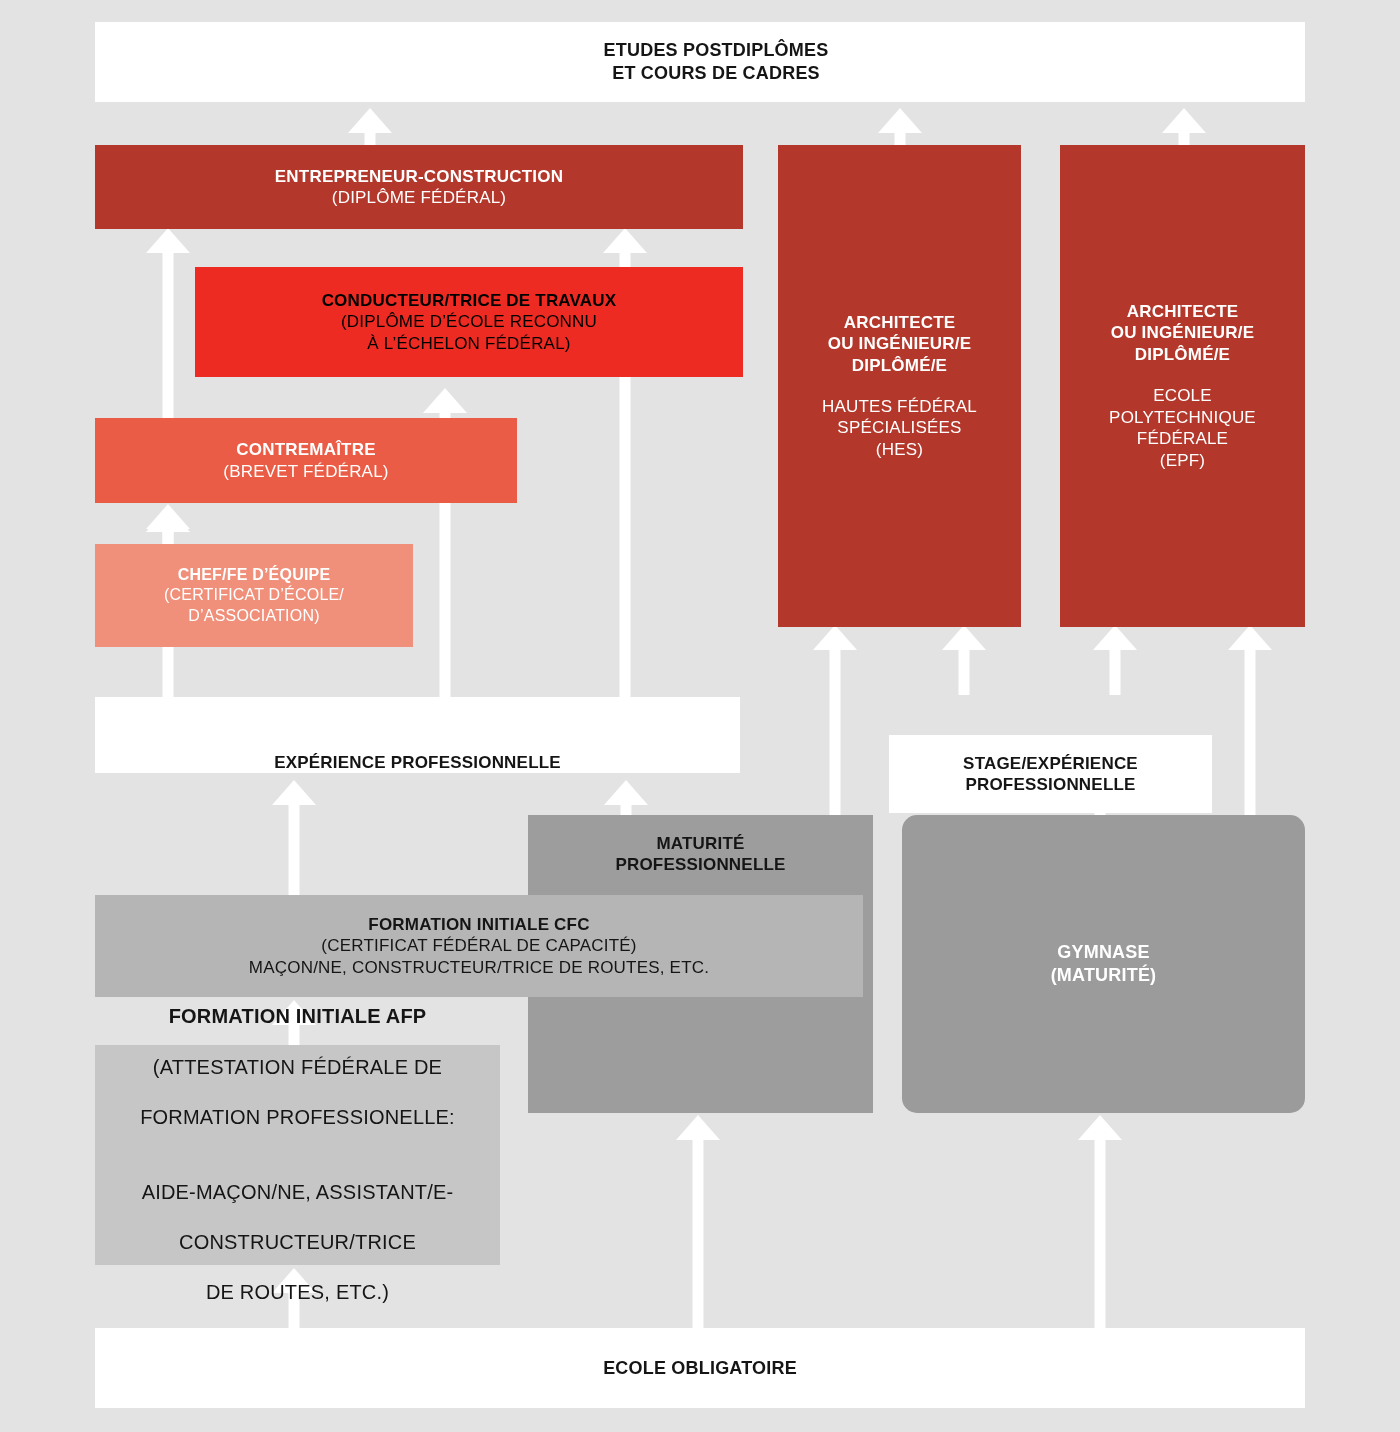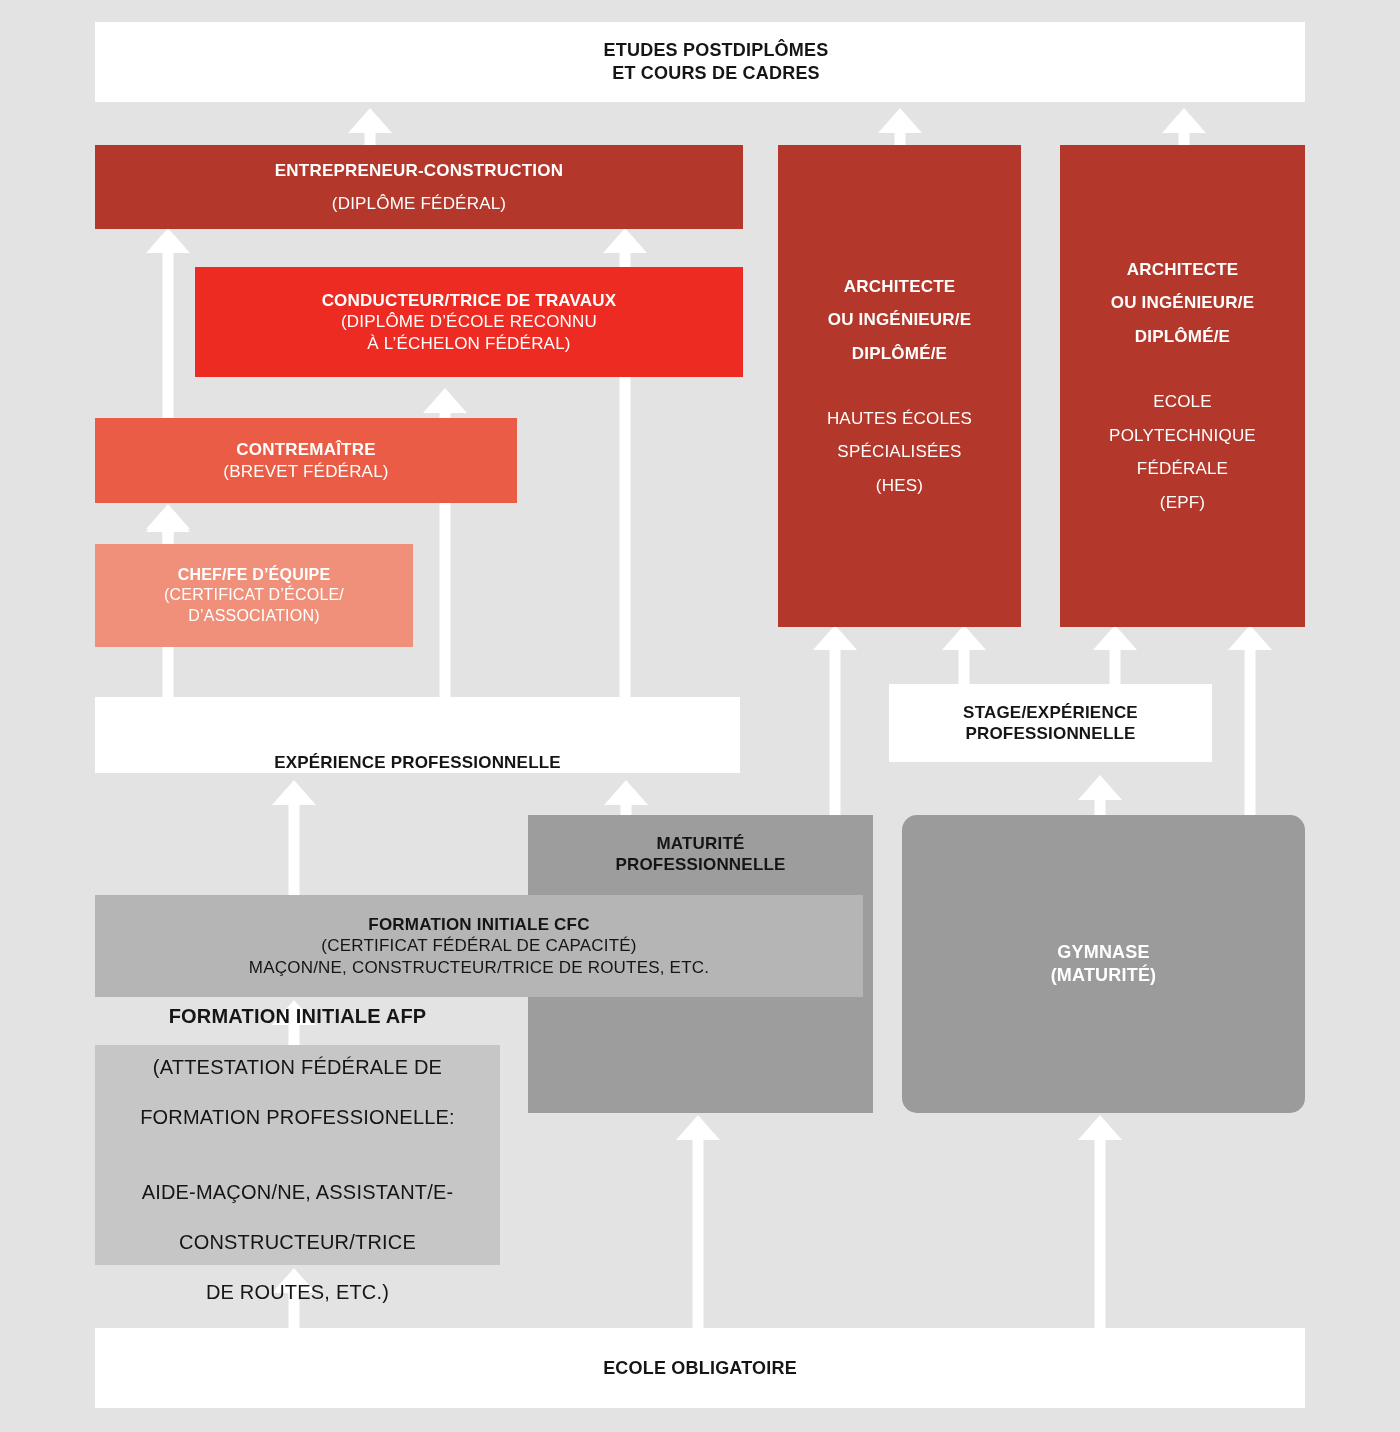--- a/index.html
+++ b/index.html
@@ -28,22 +28,22 @@
   }
   .box .ttl {
     font-weight: bold;
     letter-spacing: 0.2px;
   }
   .box .sub {
     font-weight: normal;
     letter-spacing: 0.2px;
   }
   .white  { background: #ffffff; color: #151515; }
-  .darkred{ background: #b3372a; color: #ffffff; gap: 12px; }
-  .brired { background: #ee2b22; color: #ffffff; }
+  .darkred{ background: #b3372a; color: #ffffff; }
+  .brired { background: #ee2b22; color: #000000; }
   .midred { background: #ea5c45; color: #ffffff; }
   .ltred  { background: #f0907a; color: #ffffff; }
   .gray1  { background: #9d9d9d; color: #151515; }
   .gray2  { background: #b5b5b5; color: #151515; }
   .gray3  { background: #c6c6c6; color: #151515; }
   .gray4  { background: #9b9b9b; color: #ffffff; }
 
   .arrow {
     position: absolute;
     z-index: 2;
@@ -194,41 +194,41 @@
     <div class="ttl">CHEF/FE D’ÉQUIPE</div>
     <div class="sub">(CERTIFICAT D’ÉCOLE/</div>
     <div class="sub">D’ASSOCIATION)</div>
   </div>
 
   <div class="box darkred" style="left:778px; top:145px; width:243px; height:482px; font-size:17px;">
     <div class="ttl">ARCHITECTE</div>
     <div class="ttl">OU INGÉNIEUR/E</div>
     <div class="ttl">DIPLÔMÉ/E</div>
     <div style="height:20px"></div>
-    <div class="sub">HAUTES ÉCOLES</div>
+    <div class="sub">HAUTES FÉDÉRAL</div>
     <div class="sub">SPÉCIALISÉES</div>
     <div class="sub">(HES)</div>
   </div>
 
   <div class="box darkred" style="left:1060px; top:145px; width:245px; height:482px; font-size:17px;">
     <div class="ttl">ARCHITECTE</div>
     <div class="ttl">OU INGÉNIEUR/E</div>
     <div class="ttl">DIPLÔMÉ/E</div>
     <div style="height:20px"></div>
     <div class="sub">ECOLE</div>
     <div class="sub">POLYTECHNIQUE</div>
     <div class="sub">FÉDÉRALE</div>
     <div class="sub">(EPF)</div>
   </div>
 
   <div class="box white" style="left:95px; top:697px; width:645px; height:76px; font-size:17px;justify-content:flex-end;">
     <div class="ttl">EXPÉRIENCE PROFESSIONNELLE</div>
   </div>
 
-  <div class="box white" style="left:889px; top:684px; width:323px; height:78px; font-size:17px;">
+  <div class="box white" style="left:889px; top:735px; width:323px; height:78px; font-size:17px;">
     <div class="ttl">STAGE/EXPÉRIENCE</div>
     <div class="ttl">PROFESSIONNELLE</div>
   </div>
 
   <div class="box gray1" style="left:528px; top:815px; width:345px; height:298px; font-size:17px; justify-content:flex-start; padding-top:18px;">
     <div class="ttl">MATURITÉ</div>
     <div class="ttl">PROFESSIONNELLE</div>
   </div>
 
   <div class="box gray4" style="left:902px; top:815px; width:403px; height:298px; font-size:18px;border-radius:15px;">

